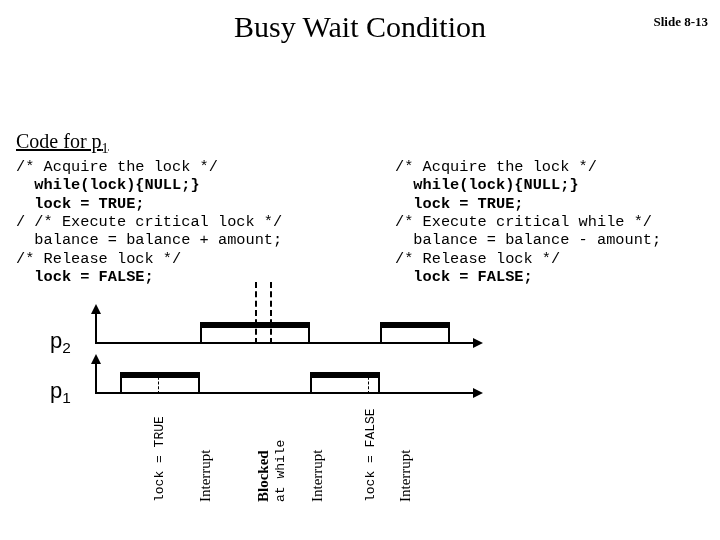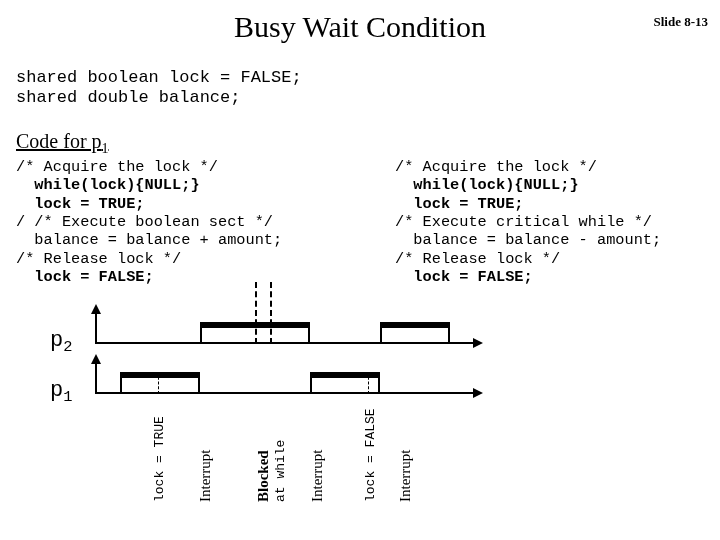--- a/index.html
+++ b/index.html
@@ -84,21 +84,21 @@
   .arrow-up {
     position: absolute;
     width: 0; height: 0;
     border-left: 5px solid transparent;
     border-right: 5px solid transparent;
     border-bottom: 10px solid #000;
   }
   
   .lane-lbl {
     position: absolute;
-    font-family: Liberation Mono, monospace;
+    font-family: Liberation Sans, sans-serif;
     font-size: 22px;
   }
   .lane-lbl .sub { font-size: 0.7em; vertical-align: sub; }
   
   .bar { position: absolute; background: #000; height: 6px; }
   
   .vlabel {
     position: absolute;
     font-family: "Times New Roman", serif;
     font-size: 15px;
@@ -116,31 +116,29 @@
   .dash.thick { border-left-width: 2px; }
 </style>
 </head>
 <body>
 
 <div class="slide">
 
   <div class="title">Busy Wait Condition</div>
   <div class="slidenum">Slide 8-13</div>
 
-  <div class="shared">shared boolean lock = FALSE;
-shared double balance;</div>
 
   <div class="codehdr codehdr1">
     <span>Code for p</span><span class="sub">1</span>
   </div>
 
   <div class="codeblock cb1"><span>/* Acquire the lock */</span>
 <span class="b">  while(lock){NULL;}</span>
 <span class="b">  lock = TRUE;</span>
-<span>/ /* Execute boolean sect */</span>
+<span>/ /* Execute critical lock */</span>
 <span>  balance = balance + amount;</span>
 <span>/* Release lock */</span>
 <span class="b">  lock = FALSE;</span></div>
 
   <div class="codeblock cb2"><span>/* Acquire the lock */</span>
 <span class="b">  while(lock){NULL;}</span>
 <span class="b">  lock = TRUE;</span>
 <span>/* Execute critical while */</span>
 <span>  balance = balance - amount;</span>
 <span>/* Release lock */</span>

